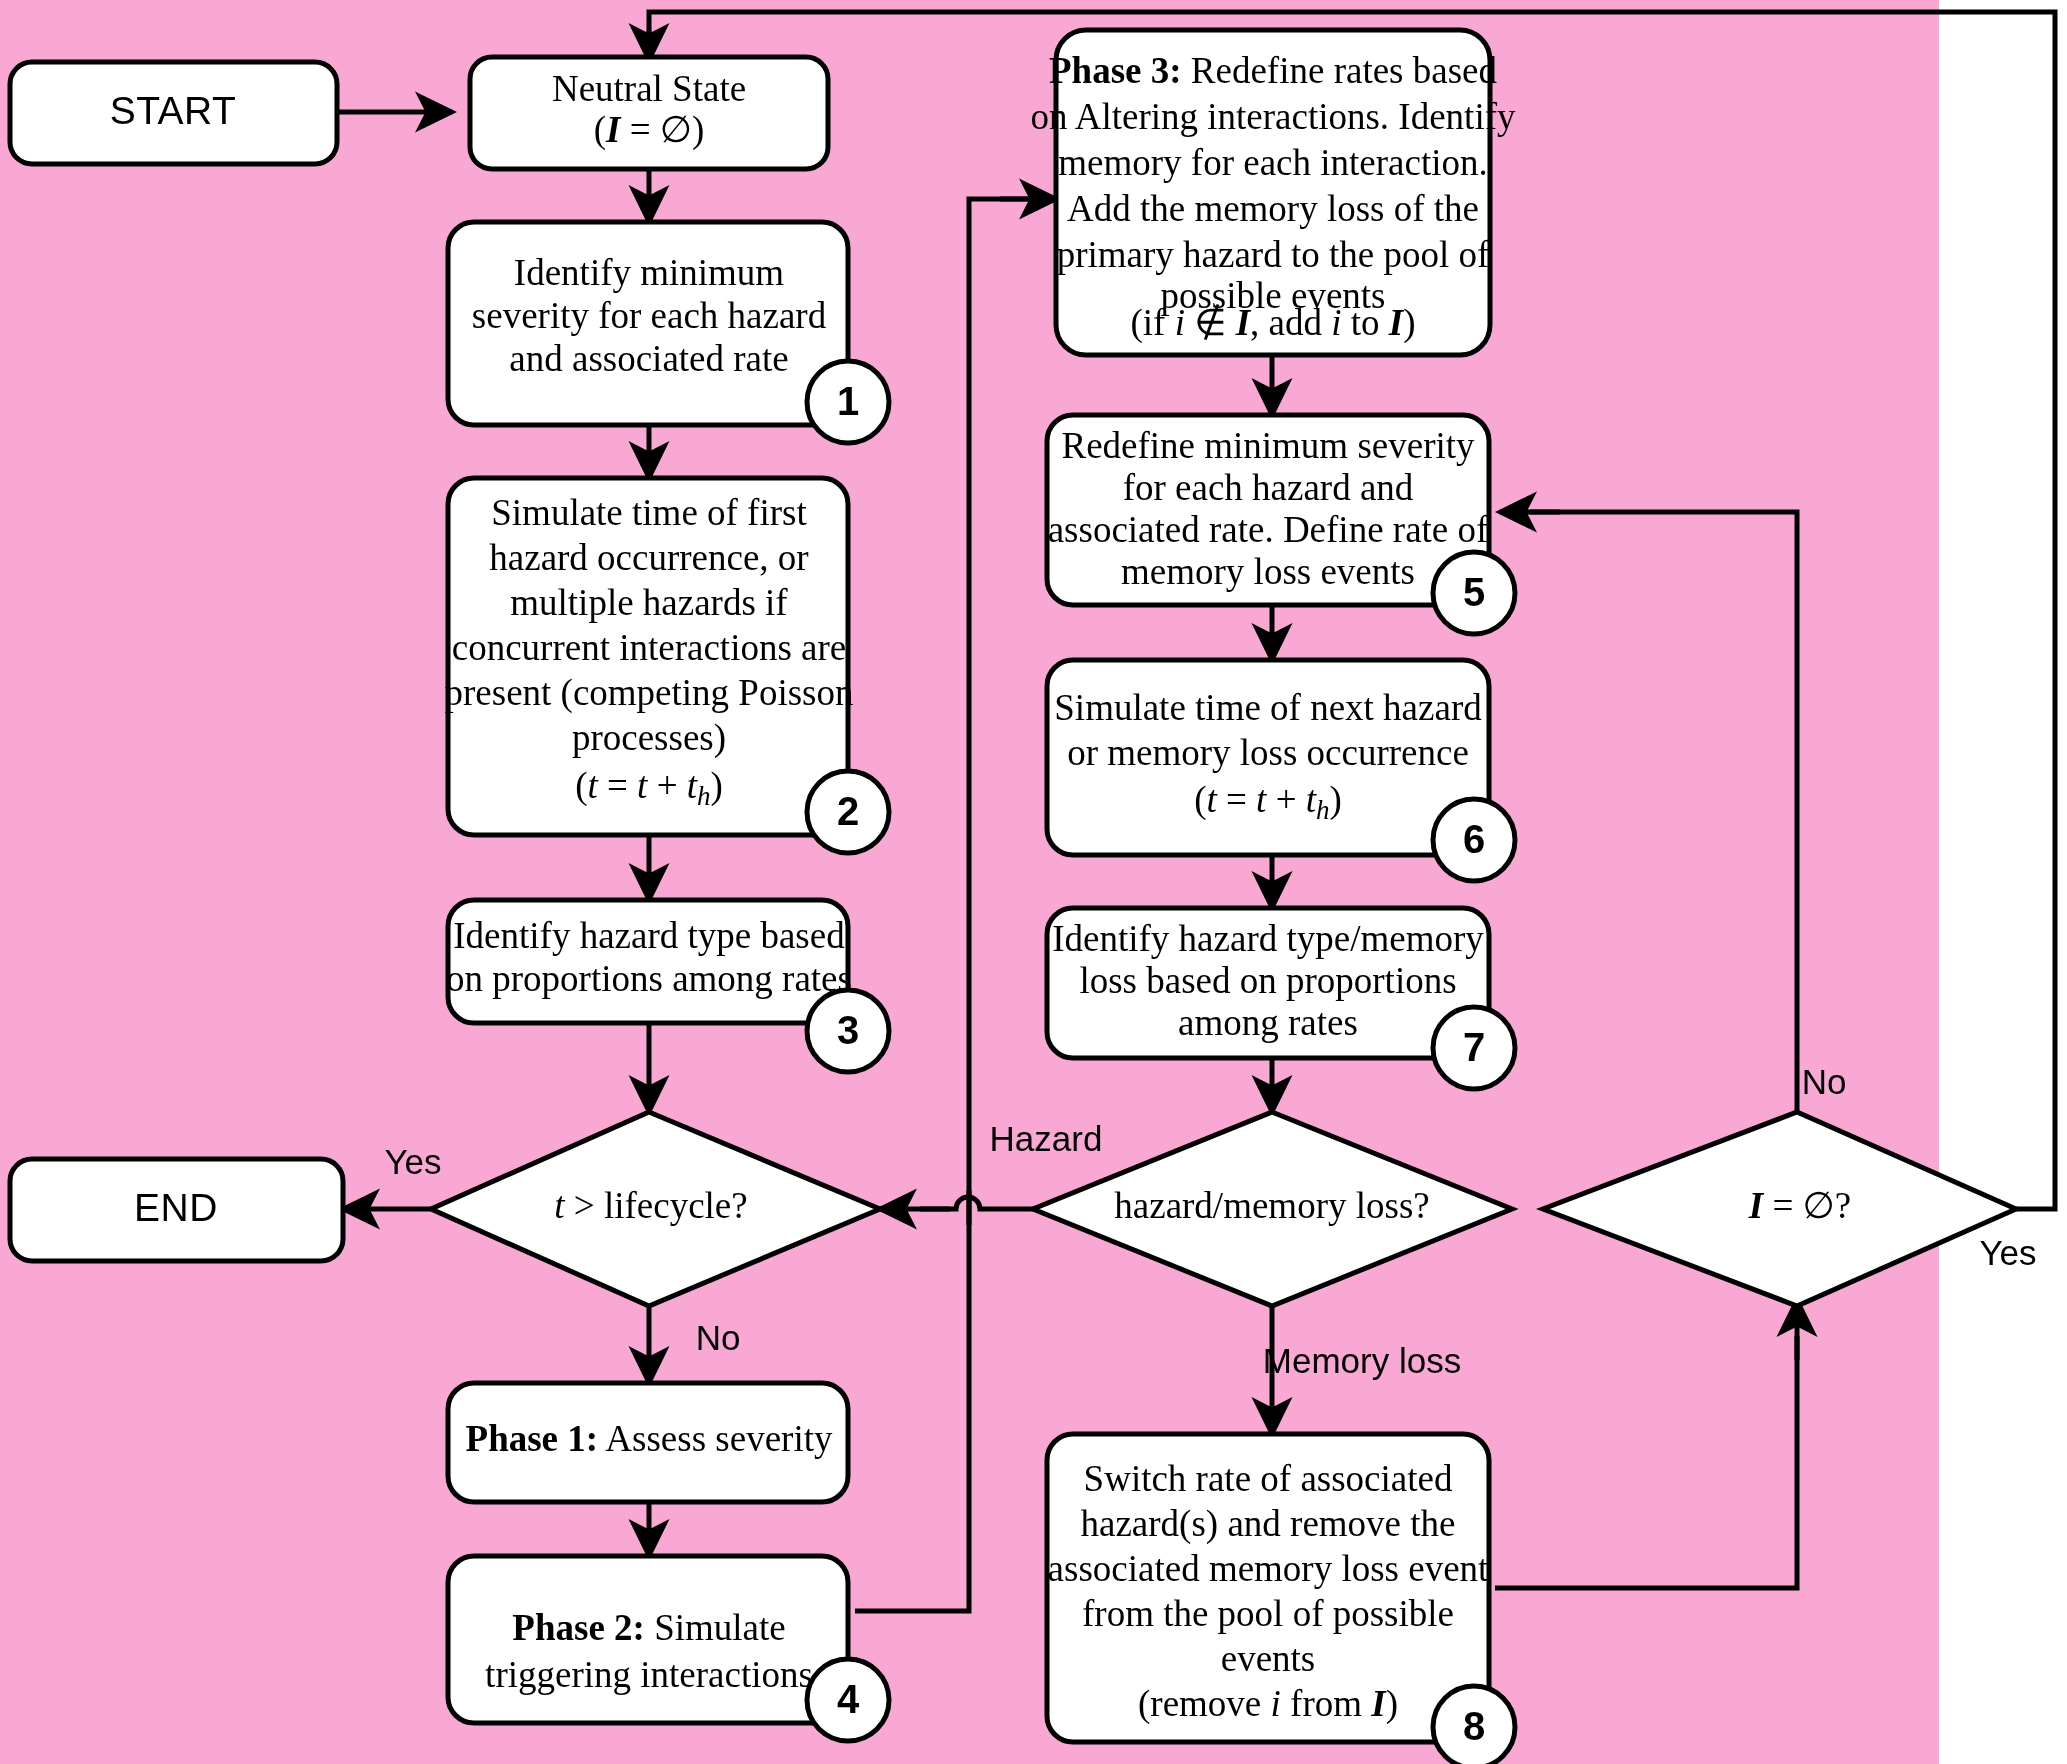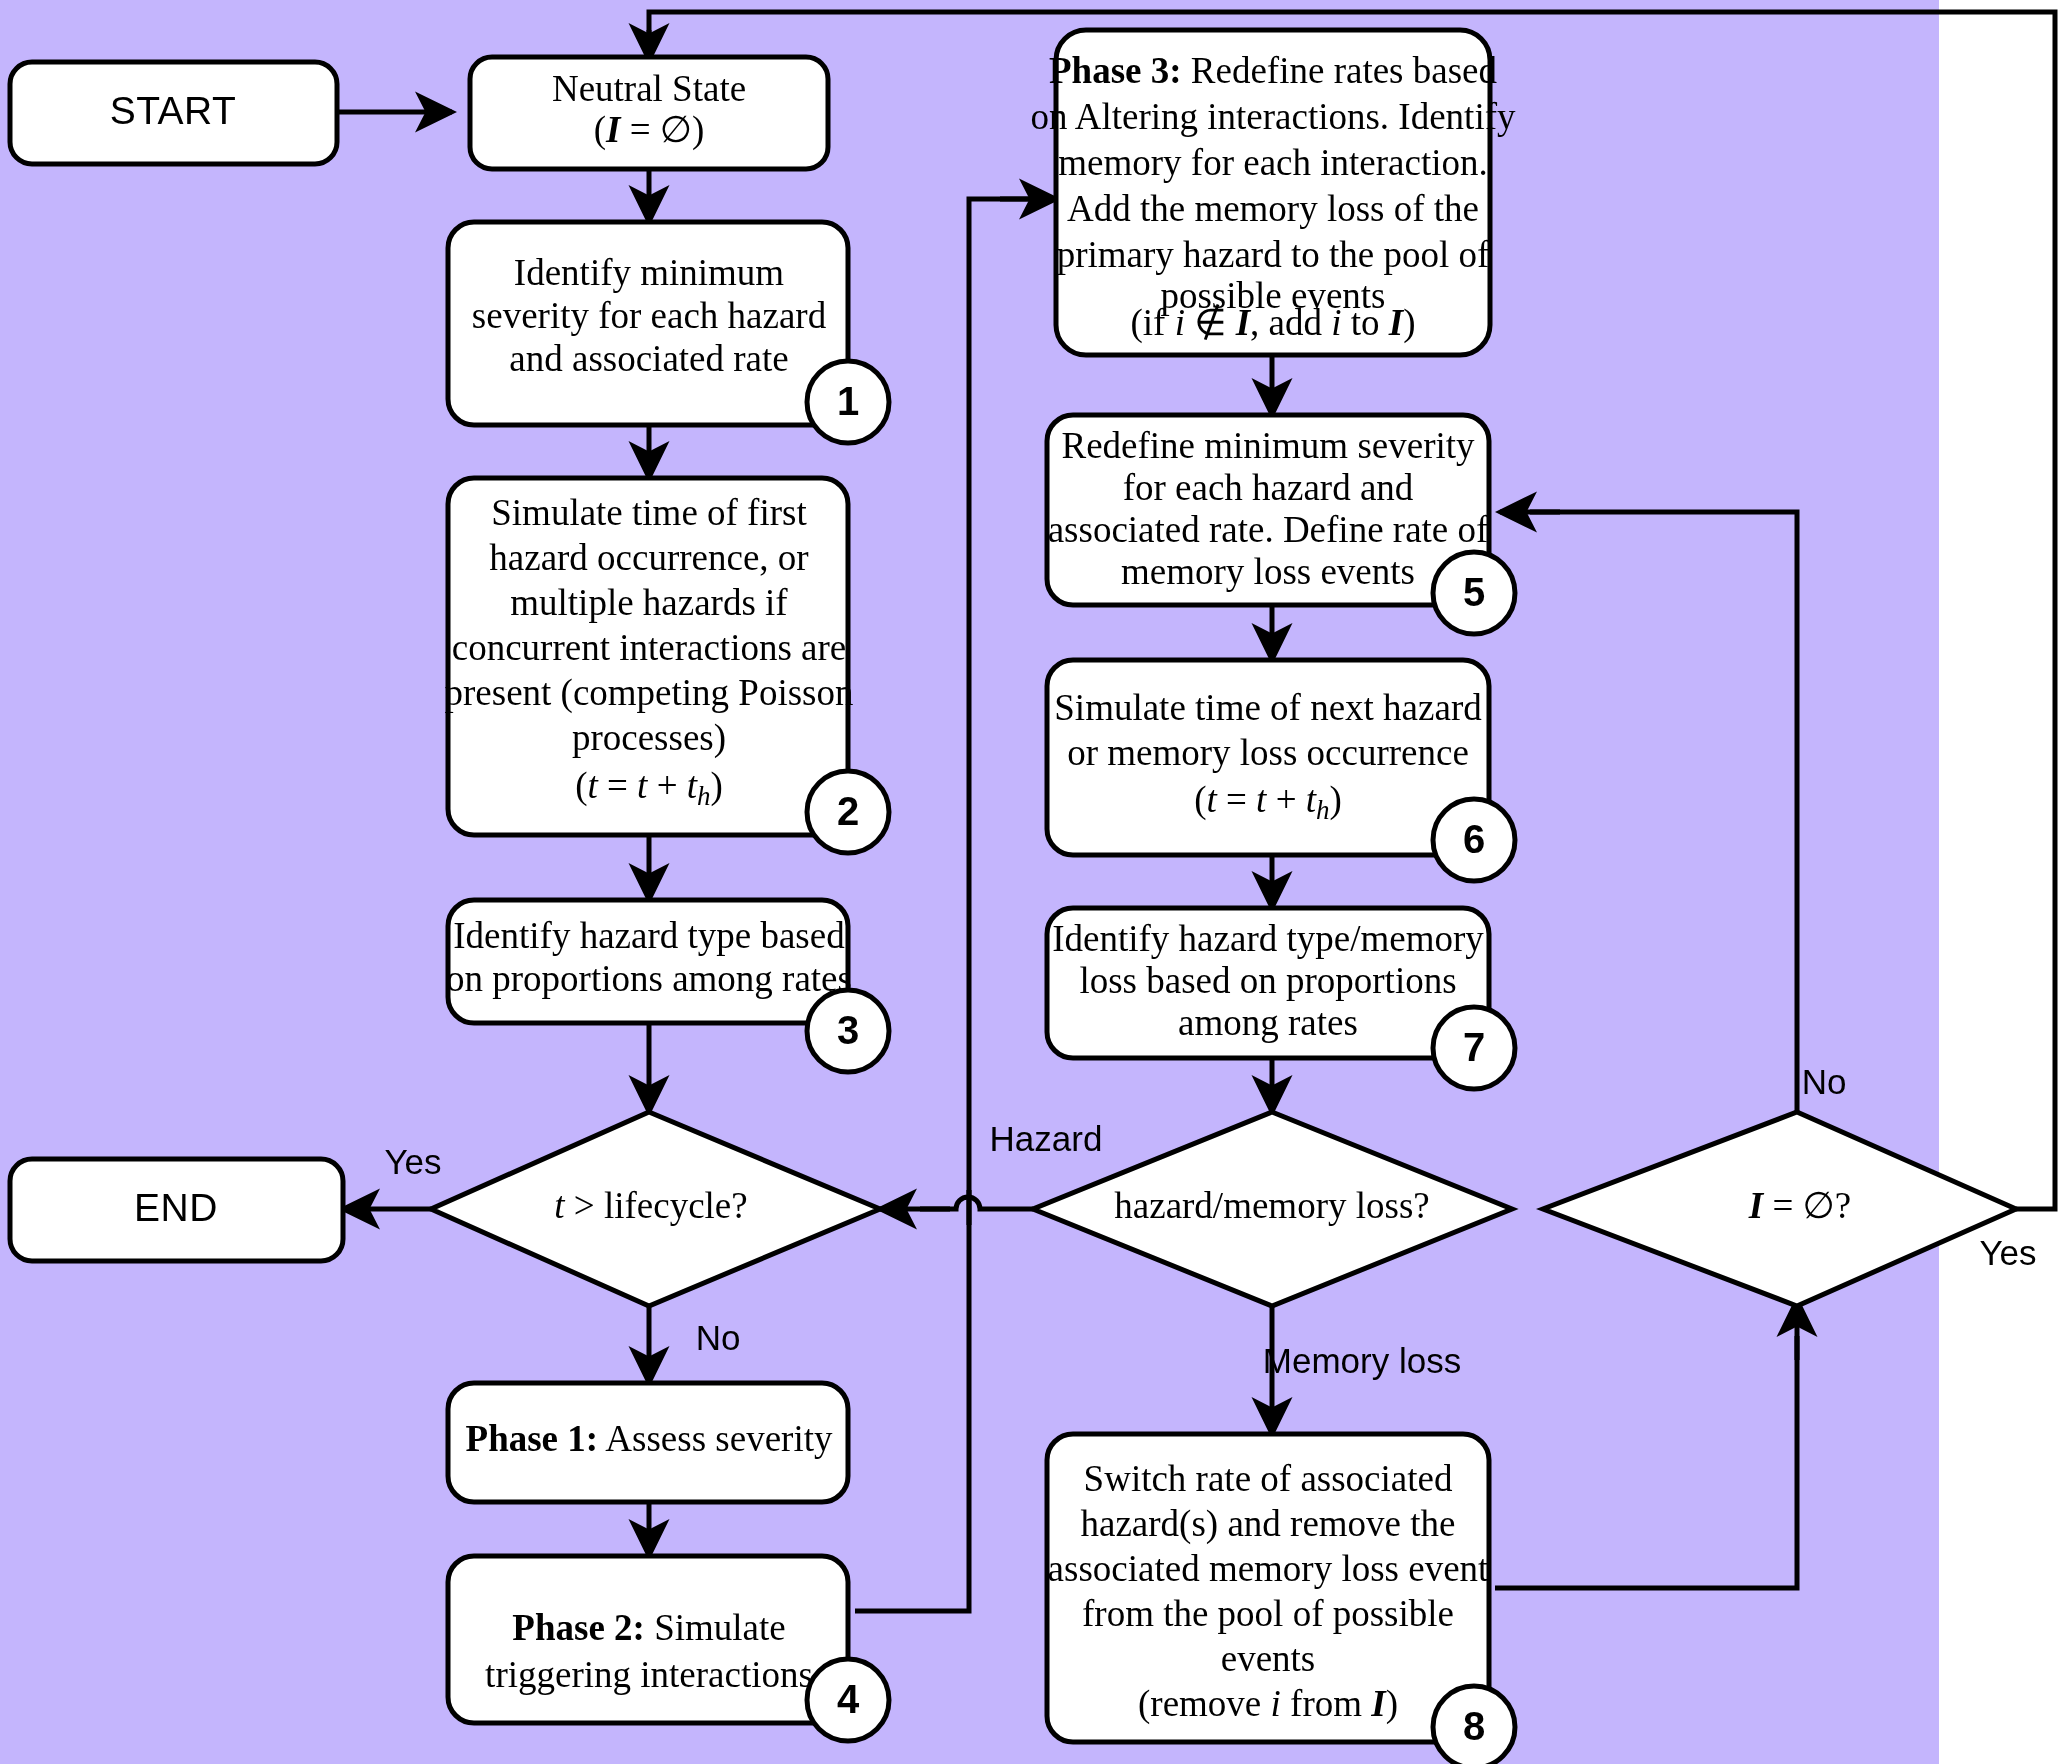--- a/index.html
+++ b/index.html
@@ -7,21 +7,21 @@
     padding: 0;
     background: #ffffff;
   }
   body {
     font-family: "Liberation Serif", serif;
   }
   #flow-root {
     position: relative;
     width: 1939px;
     height: 1764px;
-    background: #c4b5fd;
+    background: #f9a8d4;
   }
   svg.flow-svg {
     position: absolute;
     top: 0;
     left: 0;
     width: 2067px;
     height: 1764px;
     display: block;
   }
   .node-shape {

